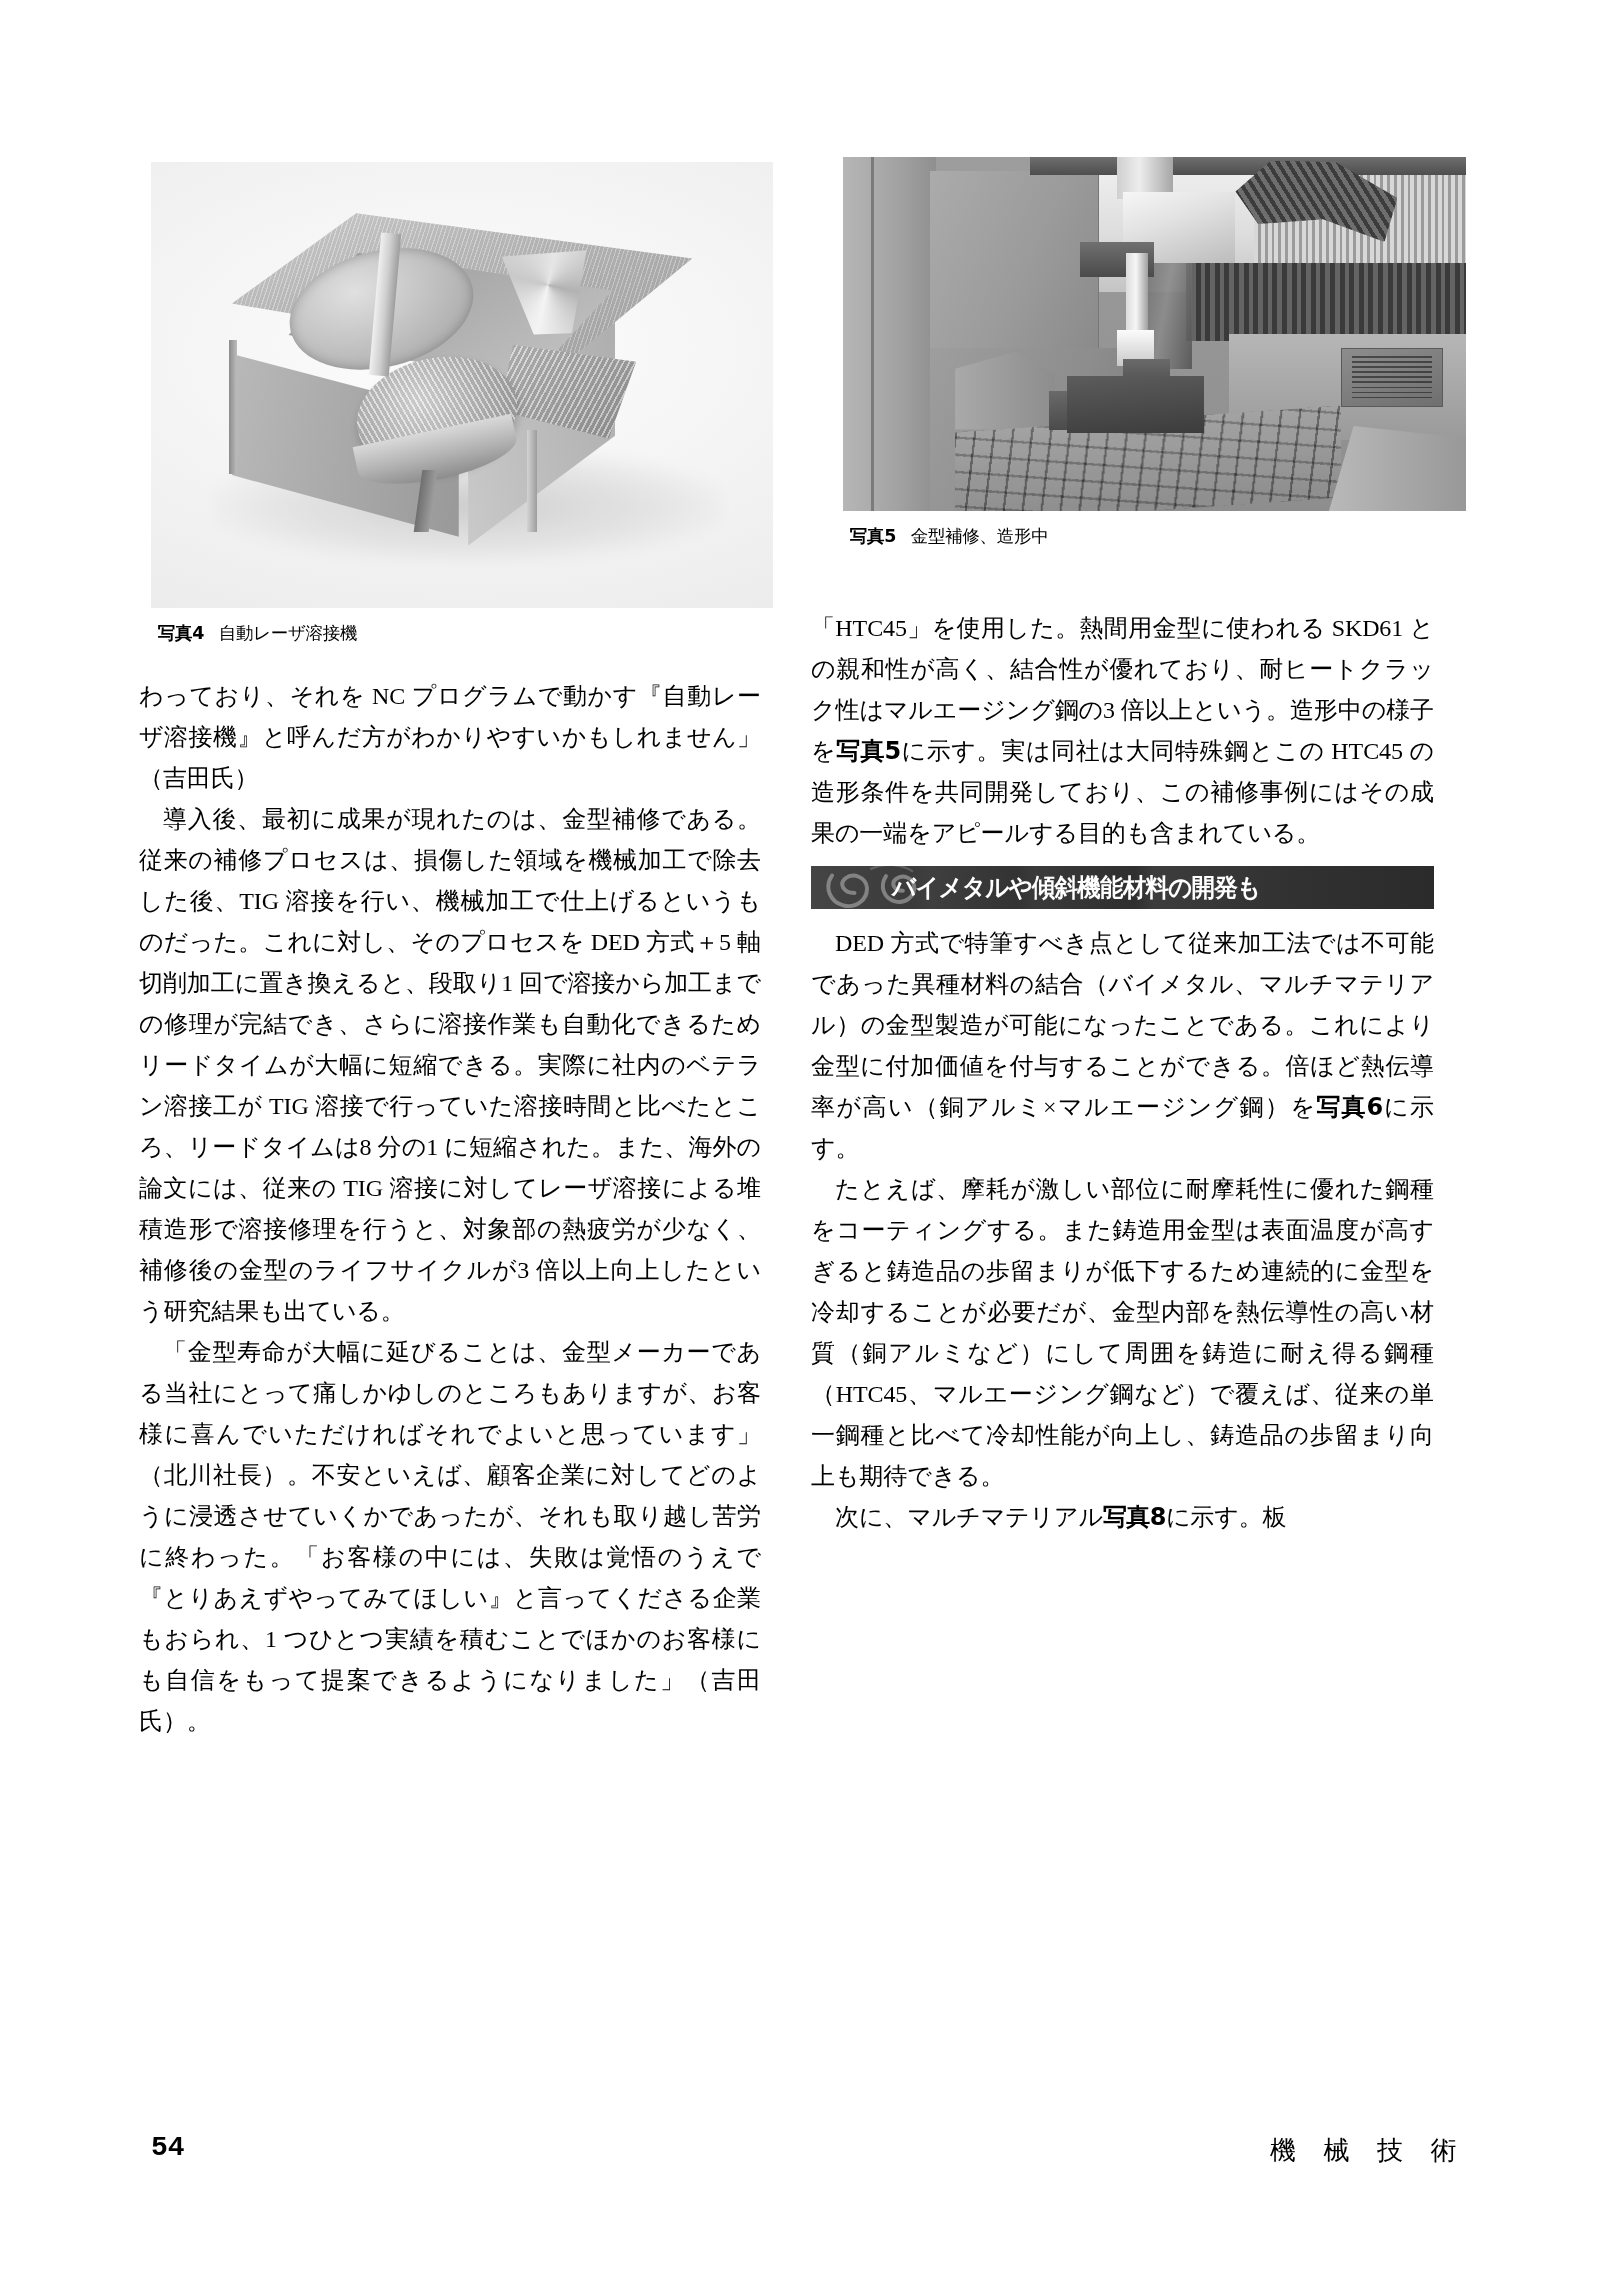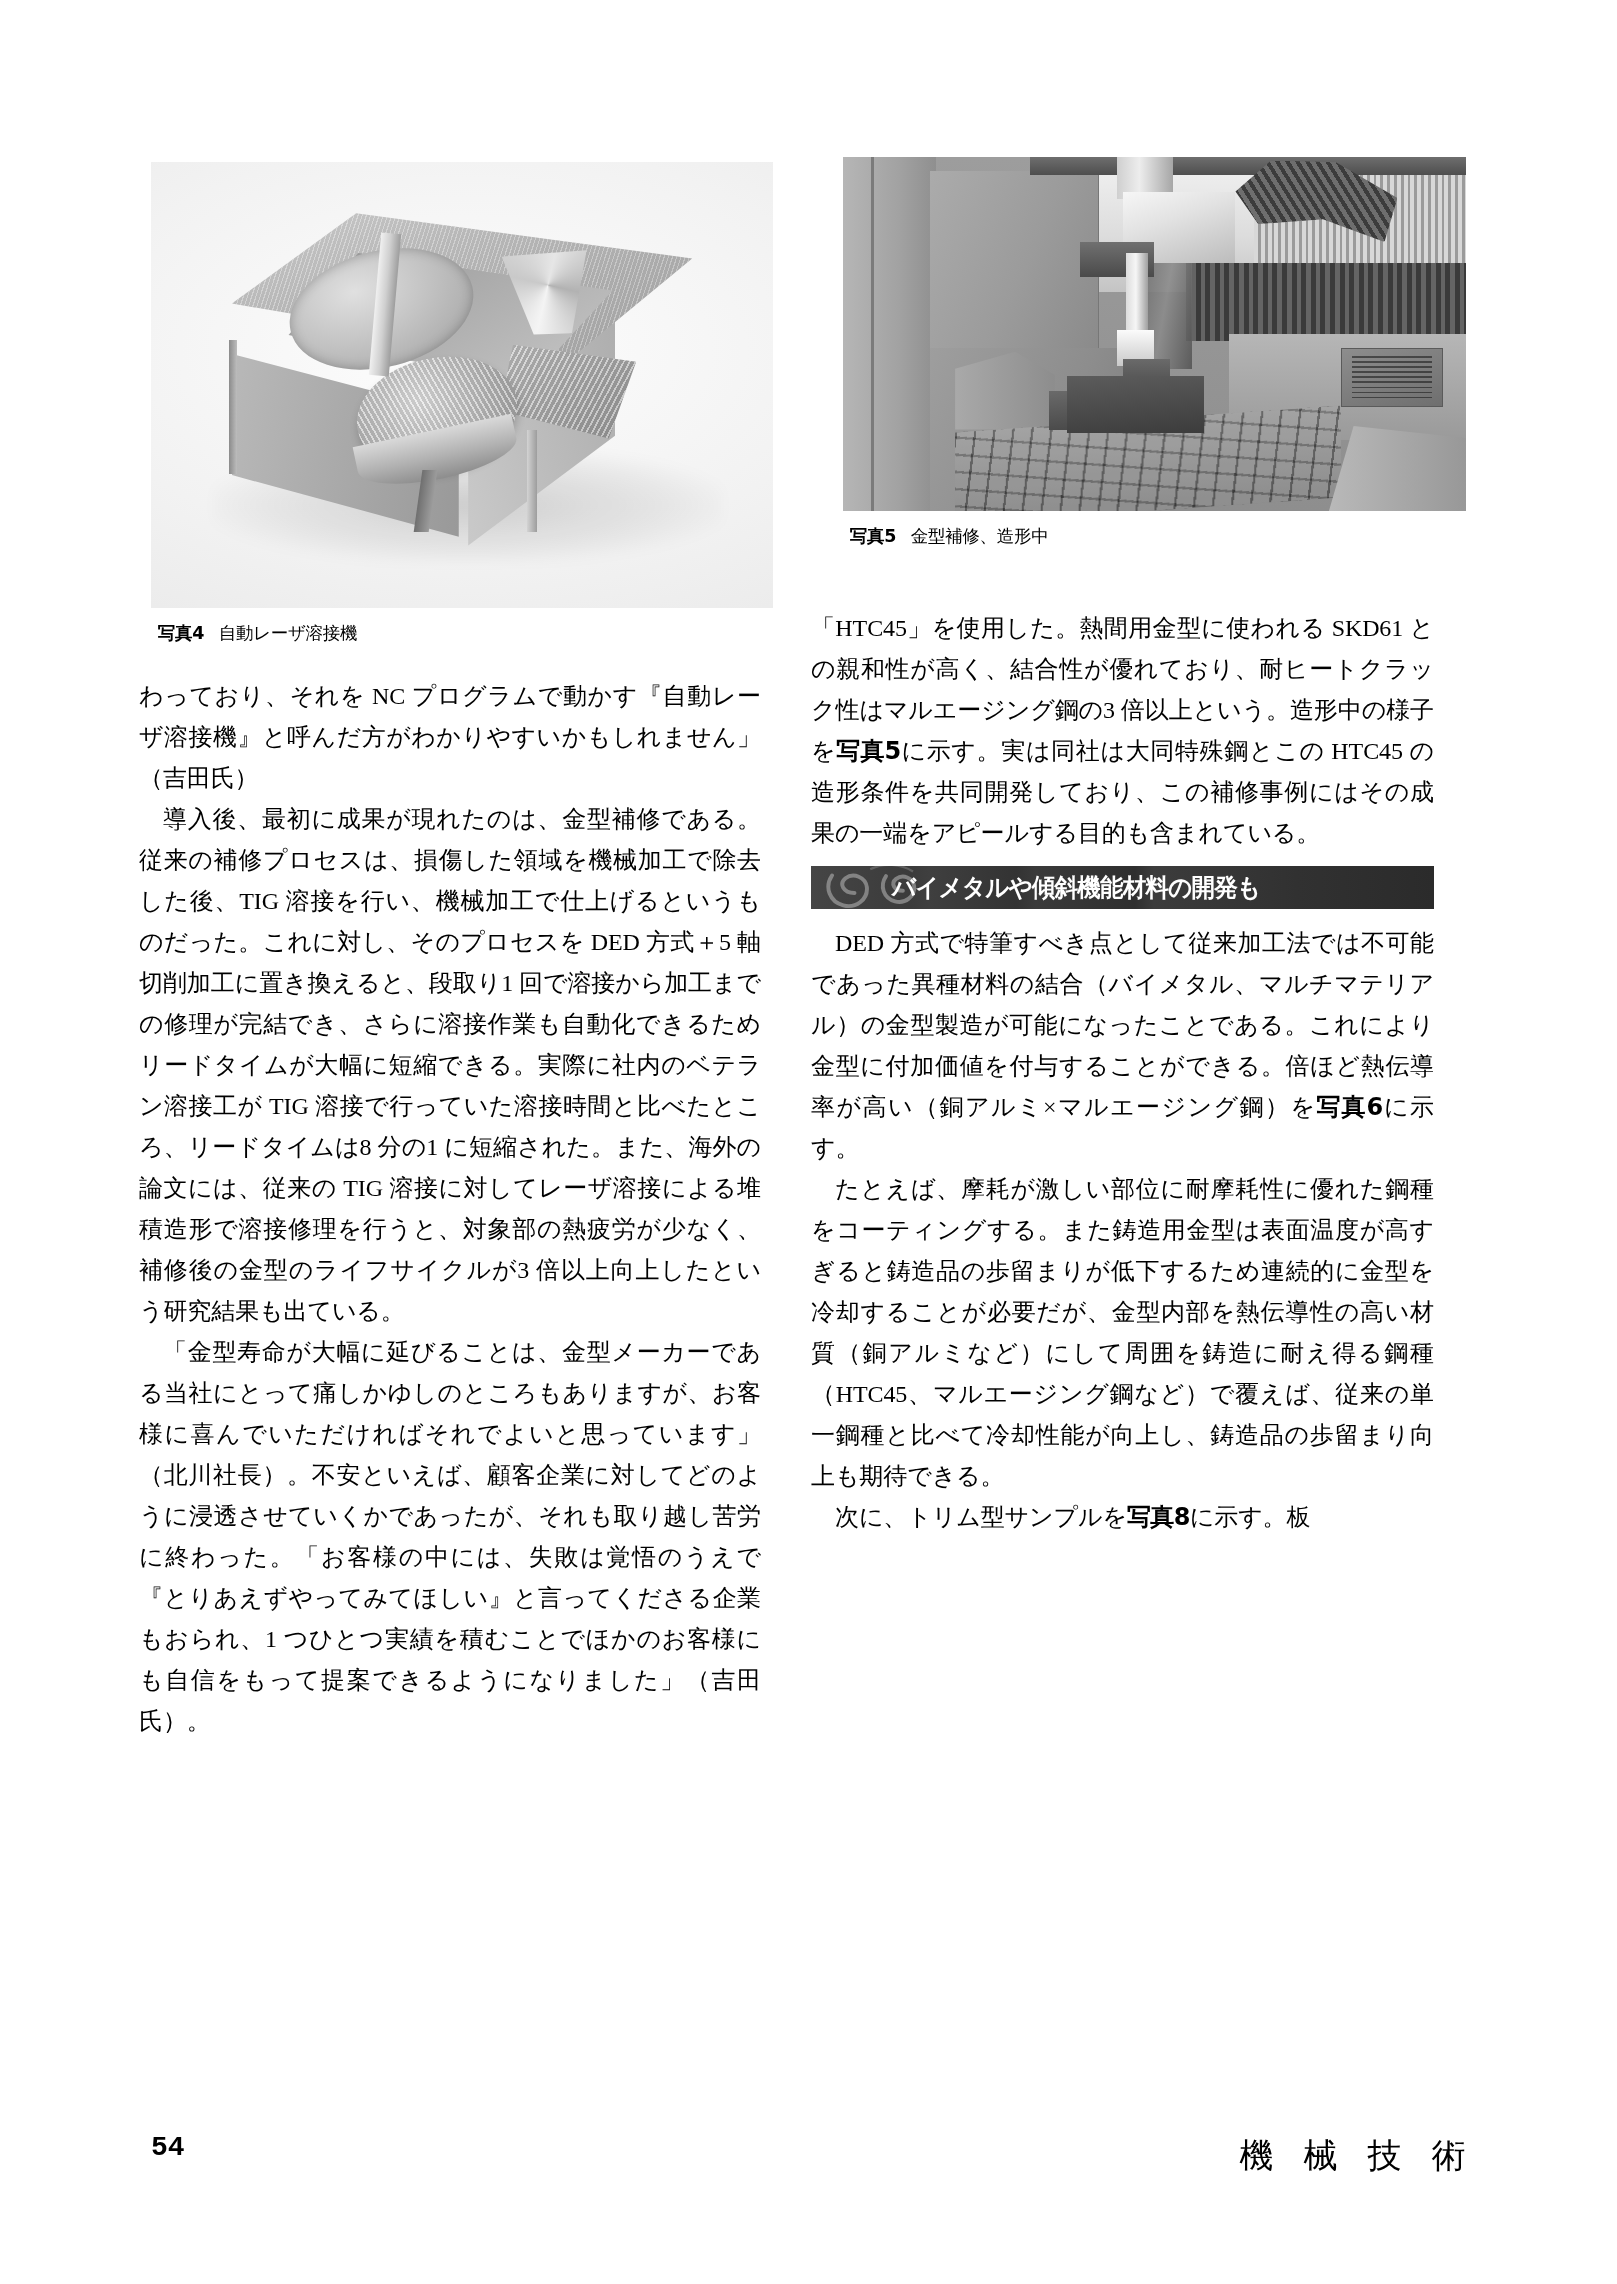--- a/index.html
+++ b/index.html
@@ -353,24 +353,24 @@
   #page-number {
     position: absolute;
     left: 151px;
     top: 2132px;
     font-family: Liberation Mono, monospace;
     font-weight: bold;
     font-size: 28px;
   }
   #footer-magazine {
     position: absolute;
-    right: 142px;
+    right: 151px;
     top: 2133px;
     font-family: "DejaVu Sans", "Liberation Sans", sans-serif;
-    font-size: 34px;
+    font-size: 26px;
     letter-spacing: 9.6px;
     font-weight: 500;
   }
 </style>
 </head>
 <body>
 
 <div class="page">
 
   <div class="figure" id="figure-photo4">
@@ -449,20 +449,20 @@
           </g>
           <g fill="none" stroke="#9a9a9a" stroke-width="4" opacity="0.7">
             <path d="M100 20 C124 8 154 10 176 24"></path>
             <path d="M40 96 C64 106 96 104 116 92"></path>
           </g>
         </svg>
         <div class="banner-title" style="color: rgb(255, 255, 255);">バイメタルや傾斜機能材料の開発も</div>
       </div>
       <p class="indent"><span>DED 方式で特筆すべき点として従来加工法では不可能であった異種材料の結合（バイメタル、マルチマテリアル）の金型製造が可能になったことである。これにより金型に付加価値を付与することができる。倍ほど熱伝導率が高い（銅アルミ×マルエージング鋼）を</span><span class="bold">写真6</span><span>に示す。</span></p>
       <p class="indent"><span>たとえば、摩耗が激しい部位に耐摩耗性に優れた鋼種をコーティングする。また鋳造用金型は表面温度が高すぎると鋳造品の歩留まりが低下するため連続的に金型を冷却することが必要だが、金型内部を熱伝導性の高い材質（銅アルミなど）にして周囲を鋳造に耐え得る鋼種（HTC45、マルエージング鋼など）で覆えば、従来の単一鋼種と比べて冷却性能が向上し、鋳造品の歩留まり向上も期待できる。</span></p>
-      <p class="indent"><span>次に、トリム型サンプルを</span><span class="bold">写真8</span><span>に示す。板</span></p>
+      <p class="indent"><span>次に、マルチマテリアル</span><span class="bold">写真8</span><span>に示す。板</span></p>
     </div>
 
   <div id="page-number">54</div>
   <div id="footer-magazine">機 械 技 術</div>
 
 </div>
 
 
 </body></html>

